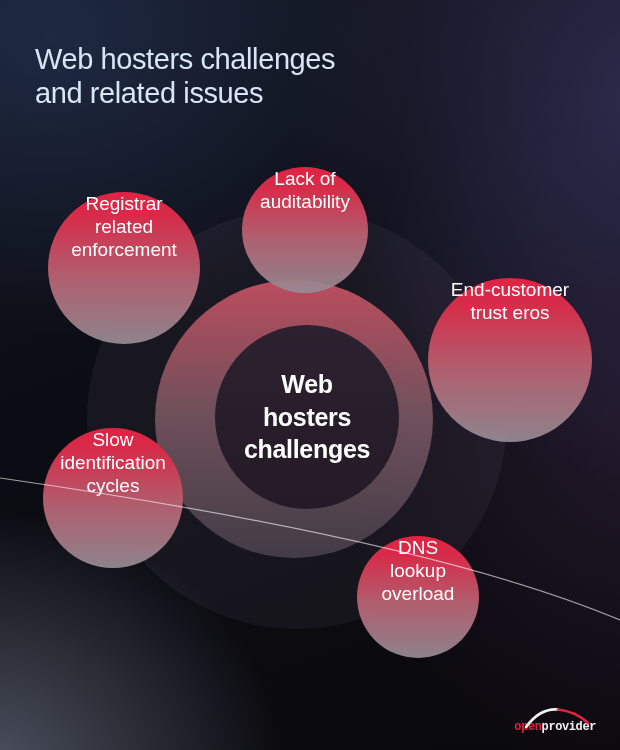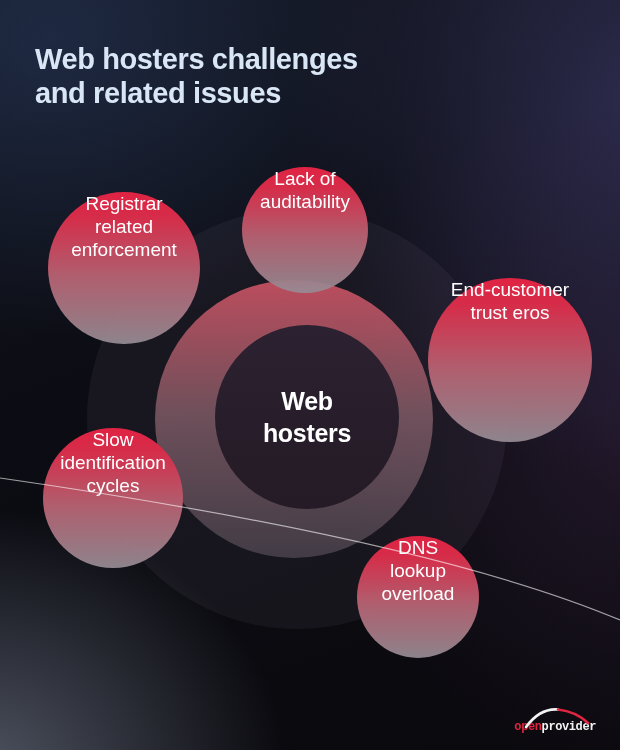--- a/index.html
+++ b/index.html
@@ -44,21 +44,21 @@
   .b-endcustomer .bubble-label{padding:0 6px;}
   .b-slow{left:43px;top:428px;width:140px;height:140px;}
   .b-slow .bubble-label{padding:0 6px;}
   .b-sla{left:184px;top:553px;width:154px;height:154px;}
   .b-sla .bubble-label{padding:0 8px;}
   .b-dns{left:357px;top:536px;width:122px;height:122px;}
   .b-dns .bubble-label{padding:0 16px;}
   .arc-line{position:absolute;left:0;top:0;z-index:5;pointer-events:none;}
   .title{
     position:absolute;left:35px;top:42px;margin:0;z-index:6;
-    color:var(--title-color,#d9e6f5);font-size:29px;font-weight:700;line-height:1.18;letter-spacing:-0.4px;
+    color:var(--title-color,#d9e6f5);font-size:29px;font-weight:400;line-height:1.18;letter-spacing:-0.4px;
   }
   .title span{display:block;}
   .logo{
     position:absolute;right:24px;bottom:16px;z-index:6;white-space:nowrap;
     font-weight:700;font-size:12px;letter-spacing:-0.4px;font-family:Liberation Mono, monospace;
   }
   .logo .swoosh{position:absolute;left:4px;top:-15px;}
   .logo-open{color:var(--logo-red,#e02540);}
   .logo-provider{color:#f3f3f3;}
 </style>
@@ -67,20 +67,21 @@
 
 <div class="stage">
 
   <div class="halo"></div>
   <div class="ring"></div>
 
   <div class="core">
     <div class="core-text">
       <span>Web</span>
       <span>hosters</span>
+      <span>challenges</span>
     </div>
   </div>
 
   <div class="bubble b-registrar">
     <span class="bubble-label">Registrar related enforcement</span>
   </div>
 
   <div class="bubble b-lack">
     <span class="bubble-label">Lack of auditability</span>
   </div>

